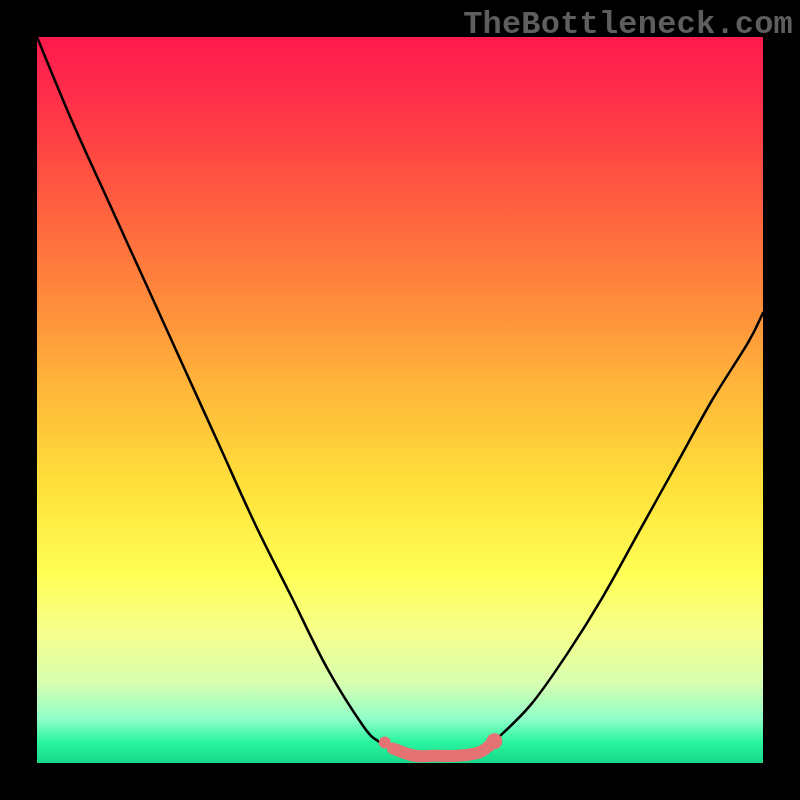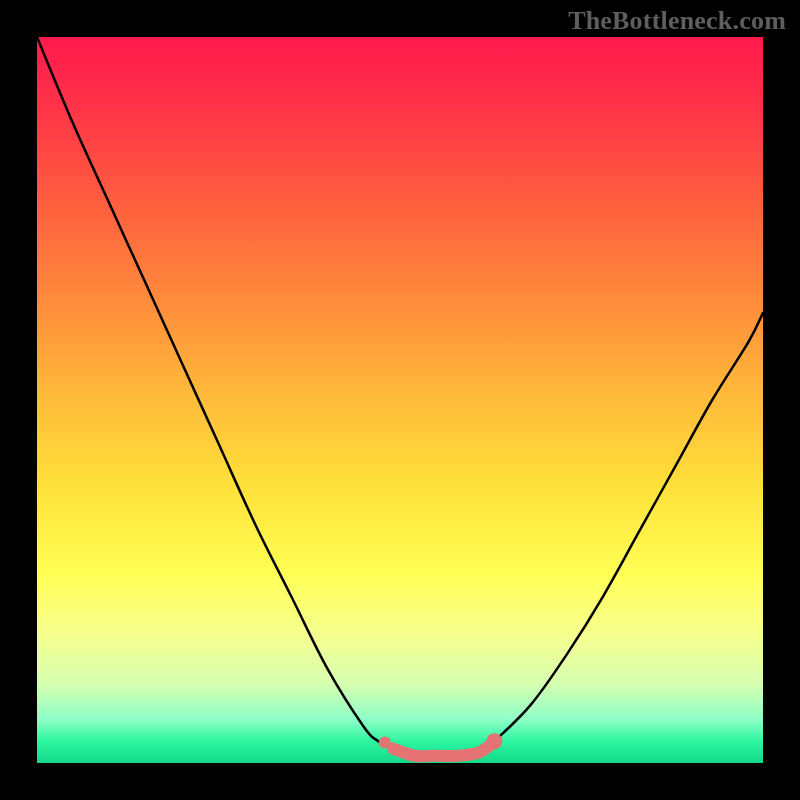--- a/index.html
+++ b/index.html
@@ -34,23 +34,23 @@
       #ffff55 74%,
       #f6ff8c 82%,
       #d7ffb0 89%,
       #8effc8 94%,
       #2cf5a0 97%,
       #14d989 100%);
   }
   .watermark {
     position: absolute;
     top: 6px;
-    right: 14px;
-    font-family: Liberation Serif, serif;
-    font-size: 26px;
+    right: 7px;
+    font-family: Liberation Mono, monospace;
+    font-size: 32px;
     font-weight: bold;
     color: #5e5e5e;
     letter-spacing: 0.2px;
     user-select: none;
   }
   svg.curve {
     position: absolute;
     left: 0;
     top: 0;
     width: 726px;

